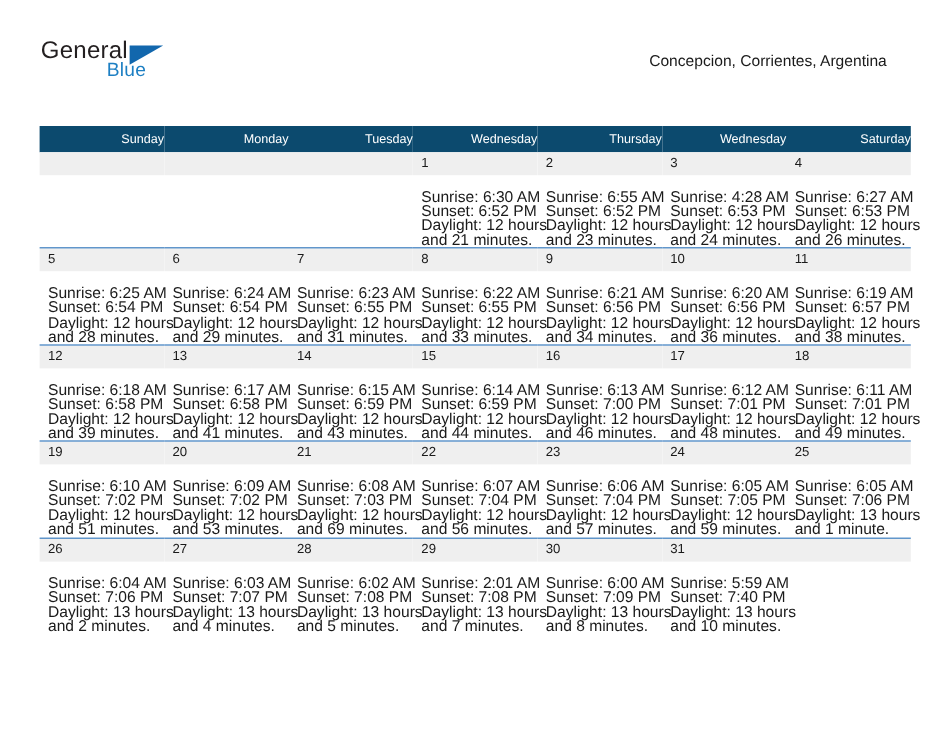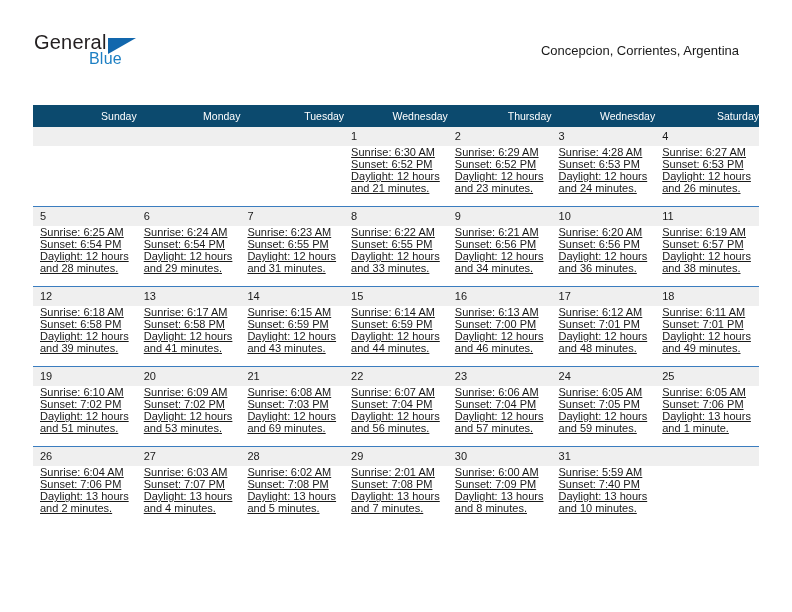--- a/index.html
+++ b/index.html
@@ -121,25 +121,24 @@
     font-size: 11px;
     color: #1a1a1a;
     padding: 3px 0 4px 7px;
     height: 12px;
     line-height: 12px;
   }
   .daynum.empty {
     color: transparent;
   }
   .cell-lines {
-    padding: 0 6px 0 7px;
-    font-size: 11px;
+    padding: 12px 6px 0 7px;
+    font-size: 13px;
     line-height: 12.1px;
     color: #1a1a1a;
-    text-decoration: underline;
   }
   .cell-lines div {
     white-space: nowrap;
   }
 </style>
 </head>
 <body>
 
 <div class="page">
 
@@ -185,21 +184,21 @@
             <div class="cell-lines">
               <div>Sunrise: 6:30 AM</div>
               <div>Sunset: 6:52 PM</div>
               <div>Daylight: 12 hours</div>
               <div>and 21 minutes.</div>
             </div>
           </td>
           <td>
             <span class="daynum">2</span>
             <div class="cell-lines">
-              <div>Sunrise: 6:29 AM</div>
+              <div>Sunrise: 6:55 AM</div>
               <div>Sunset: 6:52 PM</div>
               <div>Daylight: 12 hours</div>
               <div>and 23 minutes.</div>
             </div>
           </td>
           <td>
             <span class="daynum">3</span>
             <div class="cell-lines">
               <div>Sunrise: 4:28 AM</div>
               <div>Sunset: 6:53 PM</div>

